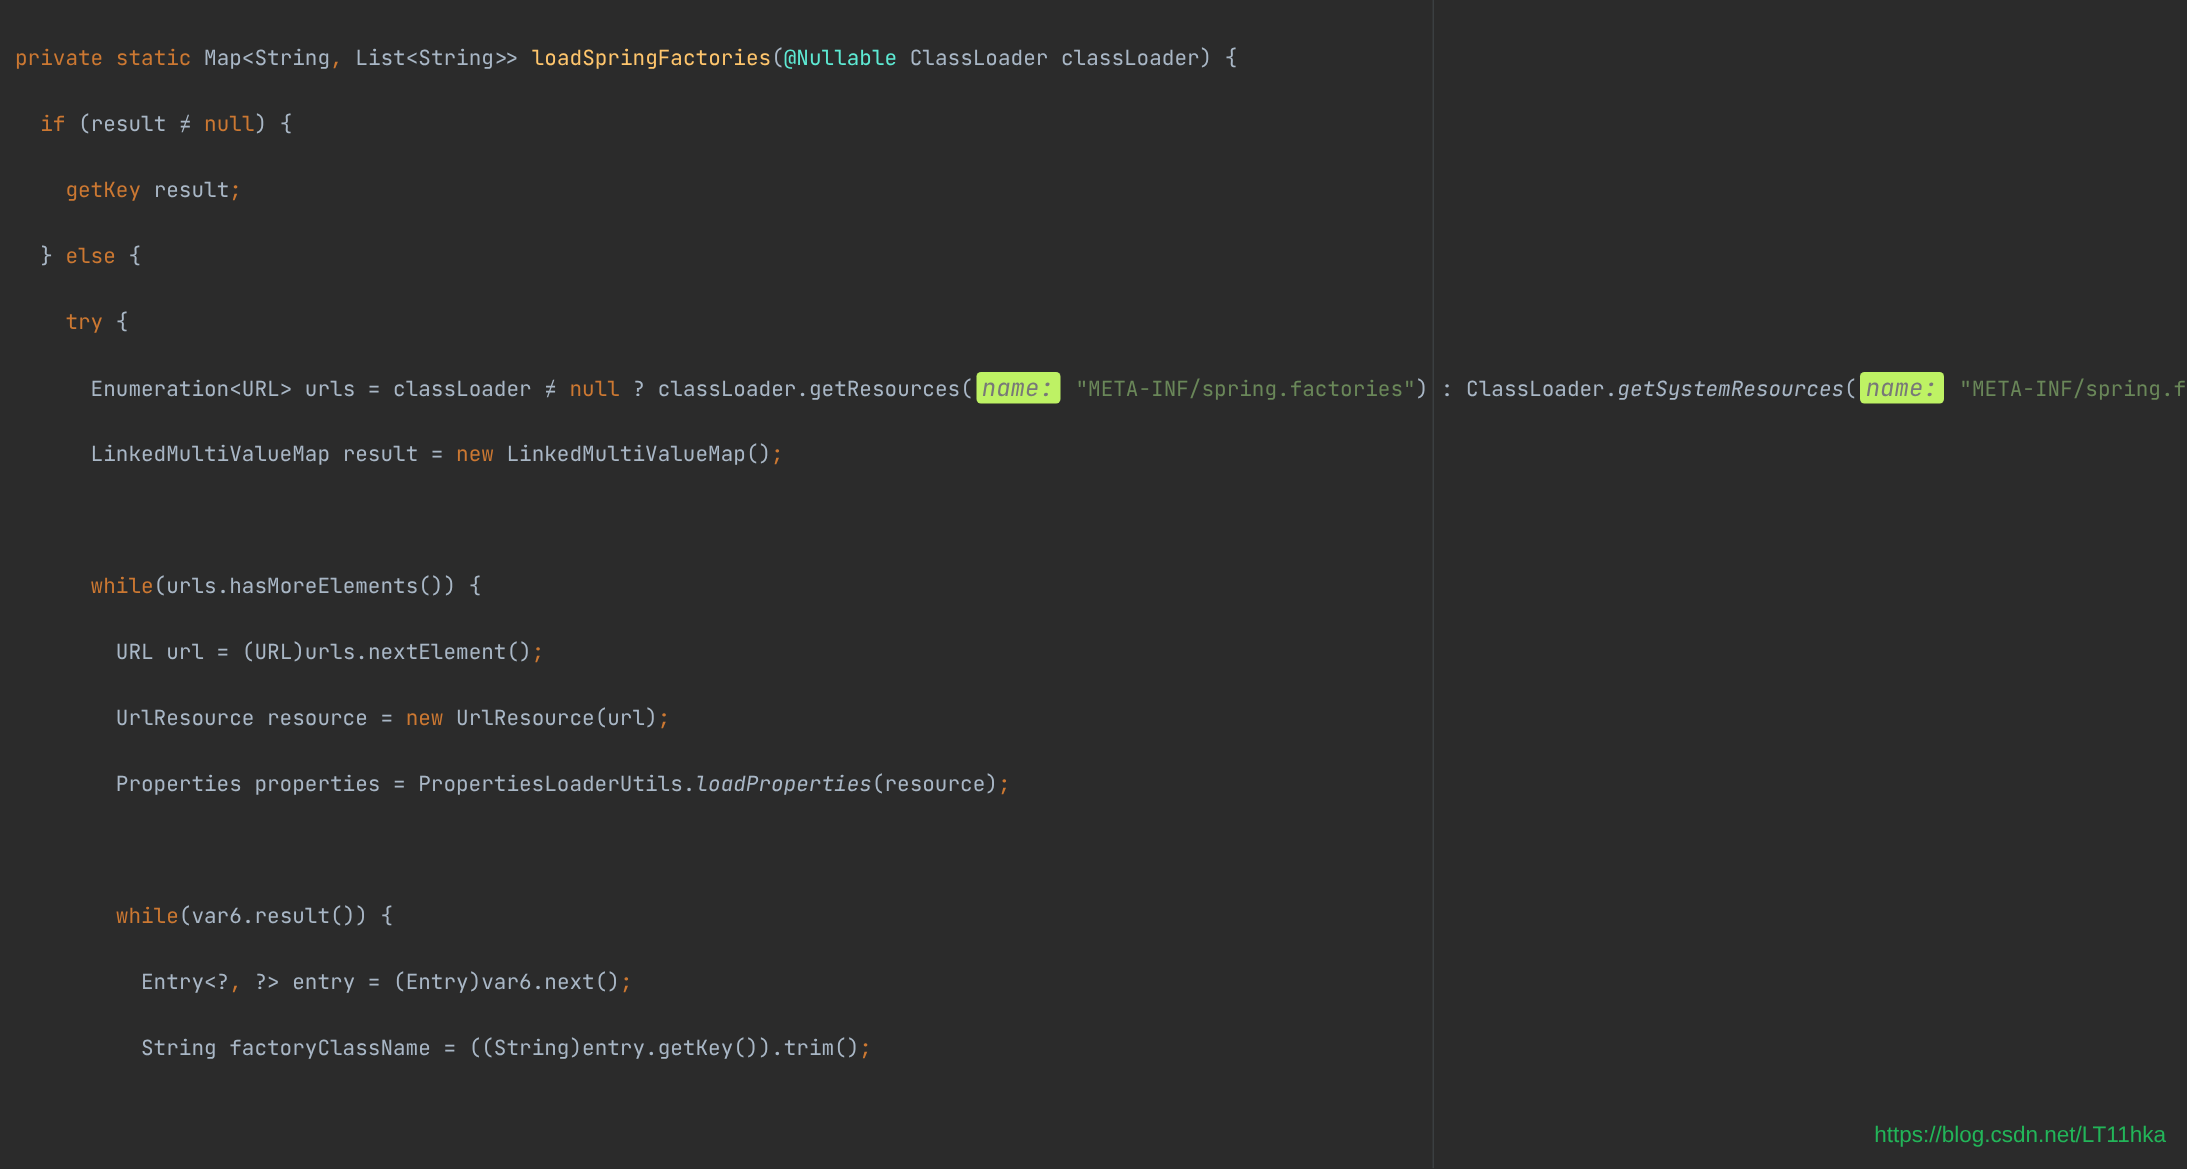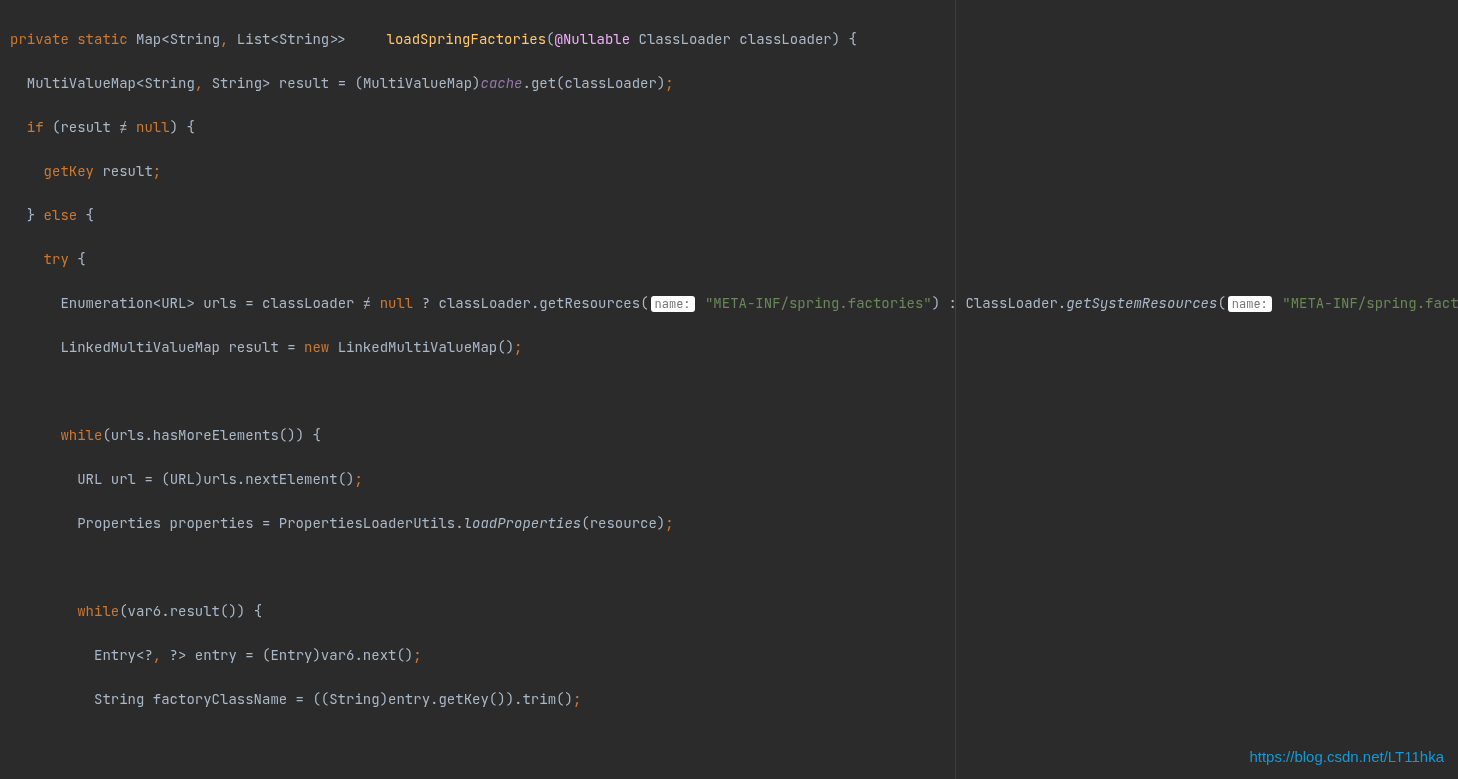--- a/index.html
+++ b/index.html
@@ -19,67 +19,68 @@
     line-height: 22px;
     white-space: pre;
     position: relative;
   }
   .line {
     position: relative;
     height: 22px;
   }
   .kw { color: #cc7832; }
   .type { color: #a9b7c6; }
-  .fname { color: #ffc66d; margin-left: 32px; }
-  .anno { color: #f0abfc; }
+  .fname { color: #ffc66d; }
+  .anno { color: #5eead4; }
   .str { color: #6a8759; }
   .static-f { color: #9876aa; font-style: italic; }
   .static-m { font-style: italic; }
   .hint {
-    background: #ffffff;
+    background: #bef264;
     color: #787878;
     border-radius: 3px;
     padding: 0 4px;
-    font-size: 12px;
+    font-size: 16px;
     margin: 0 2px;
+    font-style: italic;
   }
   .semi { color: #cc7832; }
   .comma { color: #cc7832; }
   .vline {
     position: absolute;
     top: 0;
     bottom: 0;
     border-left: 1px solid #3b3f41;
     left: 955px;
   }
   .watermark {
     position: absolute;
     bottom: 14px;
     right: 14px;
-    color: #0ea5e9;
+    color: #22c55e;
     font-family: Arial, sans-serif;
     font-size: 15px;
     opacity: 0.9;
   }
 </style>
 </head>
 <body>
 
 <div class="editor">
 <div class="line"><span class="kw">private</span> <span class="kw">static</span> <span class="type">Map</span>&lt;<span>String</span><span class="comma">,</span> <span>List</span>&lt;<span>String</span>&gt;&gt; <span class="fname">loadSpringFactories</span>(<span class="anno">@Nullable</span> <span>ClassLoader</span> <span>classLoader</span>) {</div>
-<div class="line">  <span>MultiValueMap</span>&lt;<span>String</span><span class="comma">,</span> <span>String</span>&gt; <span>result</span> = (<span>MultiValueMap</span>)<span class="static-f">cache</span>.<span>get</span>(<span>classLoader</span>)<span class="semi">;</span></div>
 <div class="line">  <span class="kw">if</span> (<span>result</span> <span>≠</span> <span class="kw">null</span>) {</div>
 <div class="line">    <span class="kw">getKey</span> <span>result</span><span class="semi">;</span></div>
 <div class="line">  } <span class="kw">else</span> {</div>
 <div class="line">    <span class="kw">try</span> {</div>
 <div class="line">      <span>Enumeration</span>&lt;<span>URL</span>&gt; <span>urls</span> = <span>classLoader</span> <span>≠</span> <span class="kw">null</span> <span>?</span> <span>classLoader</span>.<span>getResources</span>(<span class="hint">name:</span> <span class="str">"META-INF/spring.factories"</span>) <span>:</span> <span>ClassLoader</span>.<span class="static-m">getSystemResources</span>(<span class="hint">name:</span> <span class="str">"META-INF/spring.factories"</span>)</div>
 <div class="line">      <span>LinkedMultiValueMap</span> <span>result</span> = <span class="kw">new</span> <span>LinkedMultiValueMap</span>()<span class="semi">;</span></div>
 <div class="line"> </div>
 <div class="line">      <span class="kw">while</span>(<span>urls</span>.<span>hasMoreElements</span>()) {</div>
 <div class="line">        <span>URL</span> <span>url</span> = (<span>URL</span>)<span>urls</span>.<span>nextElement</span>()<span class="semi">;</span></div>
+<div class="line">        <span>UrlResource</span> <span>resource</span> = <span class="kw">new</span> <span>UrlResource</span>(<span>url</span>)<span class="semi">;</span></div>
 <div class="line">        <span>Properties</span> <span>properties</span> = <span>PropertiesLoaderUtils</span>.<span class="static-m">loadProperties</span>(<span>resource</span>)<span class="semi">;</span></div>
 <div class="line"> </div>
 <div class="line">        <span class="kw">while</span>(<span>var6</span>.<span>result</span>()) {</div>
 <div class="line">          <span>Entry</span>&lt;?<span class="comma">,</span> ?&gt; <span>entry</span> = (<span>Entry</span>)<span>var6</span>.<span>next</span>()<span class="semi">;</span></div>
 <div class="line">          <span>String</span> <span>factoryClassName</span> = ((<span>String</span>)<span>entry</span>.<span>getKey</span>()).<span>trim</span>()<span class="semi">;</span></div>
 
 
 
 
 

